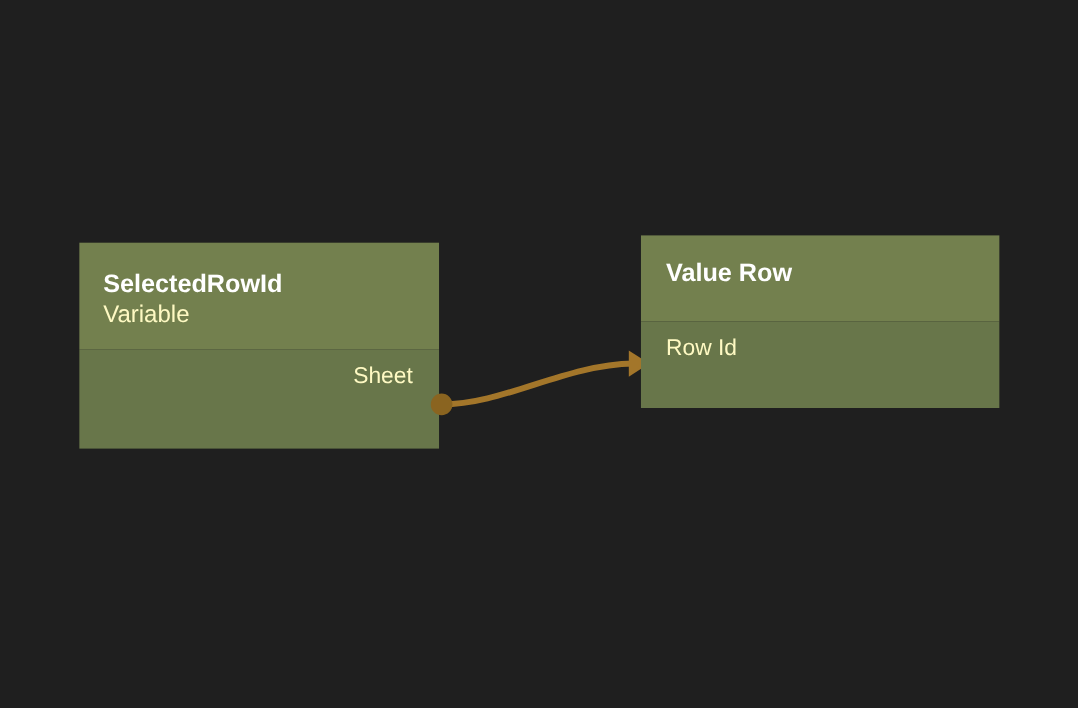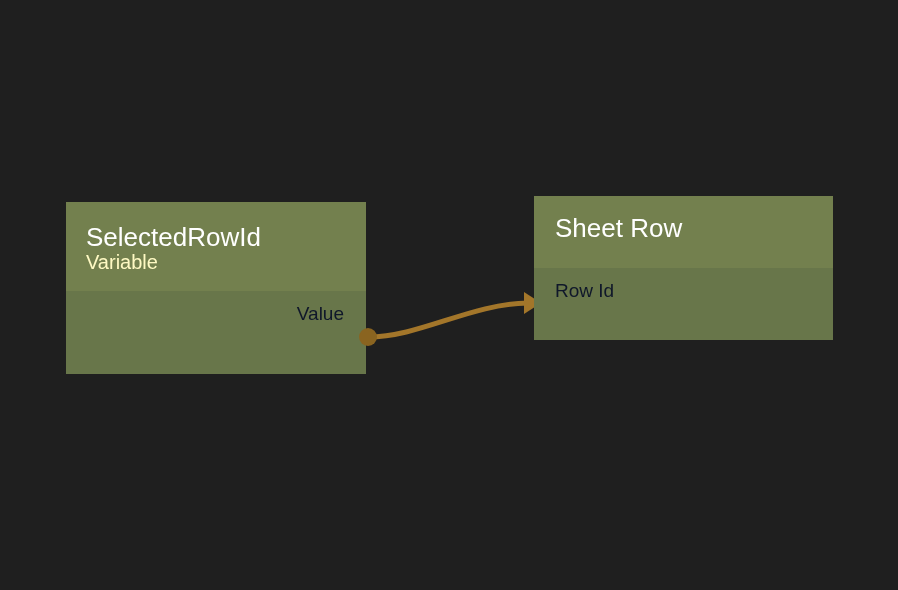--- a/index.html
+++ b/index.html
@@ -38,23 +38,23 @@
   }
 
   .node-header {
     box-sizing: border-box;
     width: 100%;
     background: #73804e;
   }
 
   .node-title {
     color: #ffffff;
-    font-size: 26px;
+    font-size: 21px;
     line-height: 26px;
-    font-weight: 400;
+    font-weight: 700;
     white-space: nowrap;
   }
 
   .node-subtitle {
     color: #fef9c3;
     font-size: 20px;
     line-height: 25px;
     font-weight: 400;
     white-space: nowrap;
   }
@@ -75,21 +75,21 @@
 
   .port-row.out {
     justify-content: flex-end;
   }
 
   .port-row.in {
     justify-content: flex-start;
   }
 
   .port-label {
-    color: #0f172a;
+    color: #fef9c3;
     font-size: 19px;
     line-height: 24px;
     white-space: nowrap;
   }
 
   
   #node-selectedrowid {
     left: 66px;
     top: 202px;
     width: 300px;
@@ -136,32 +136,32 @@
     <polygon points="524,292 541,303 524,314" fill="#a3762a"></polygon>
   </svg>
 
   <div class="node" id="node-selectedrowid">
     <div class="node-header">
       <div class="node-title">SelectedRowId</div>
       <div class="node-subtitle">Variable</div>
     </div>
     <div class="node-body">
       <div class="port-row out">
-        <span class="port-label">Value</span>
+        <span class="port-label">Sheet</span>
       </div>
     </div>
   </div>
 
   <svg class="wire-layer" viewBox="0 0 898 590" width="898" height="590">
     <circle cx="368" cy="337" r="9" fill="#8a6420"></circle>
   </svg>
 
   <div class="node" id="node-sheet-row">
     <div class="node-header">
-      <div class="node-title">Sheet Row</div>
+      <div class="node-title">Value Row</div>
     </div>
     <div class="node-body">
       <div class="port-row in">
         <span class="port-label">Row Id</span>
       </div>
     </div>
   </div>
 
 </div>
 

